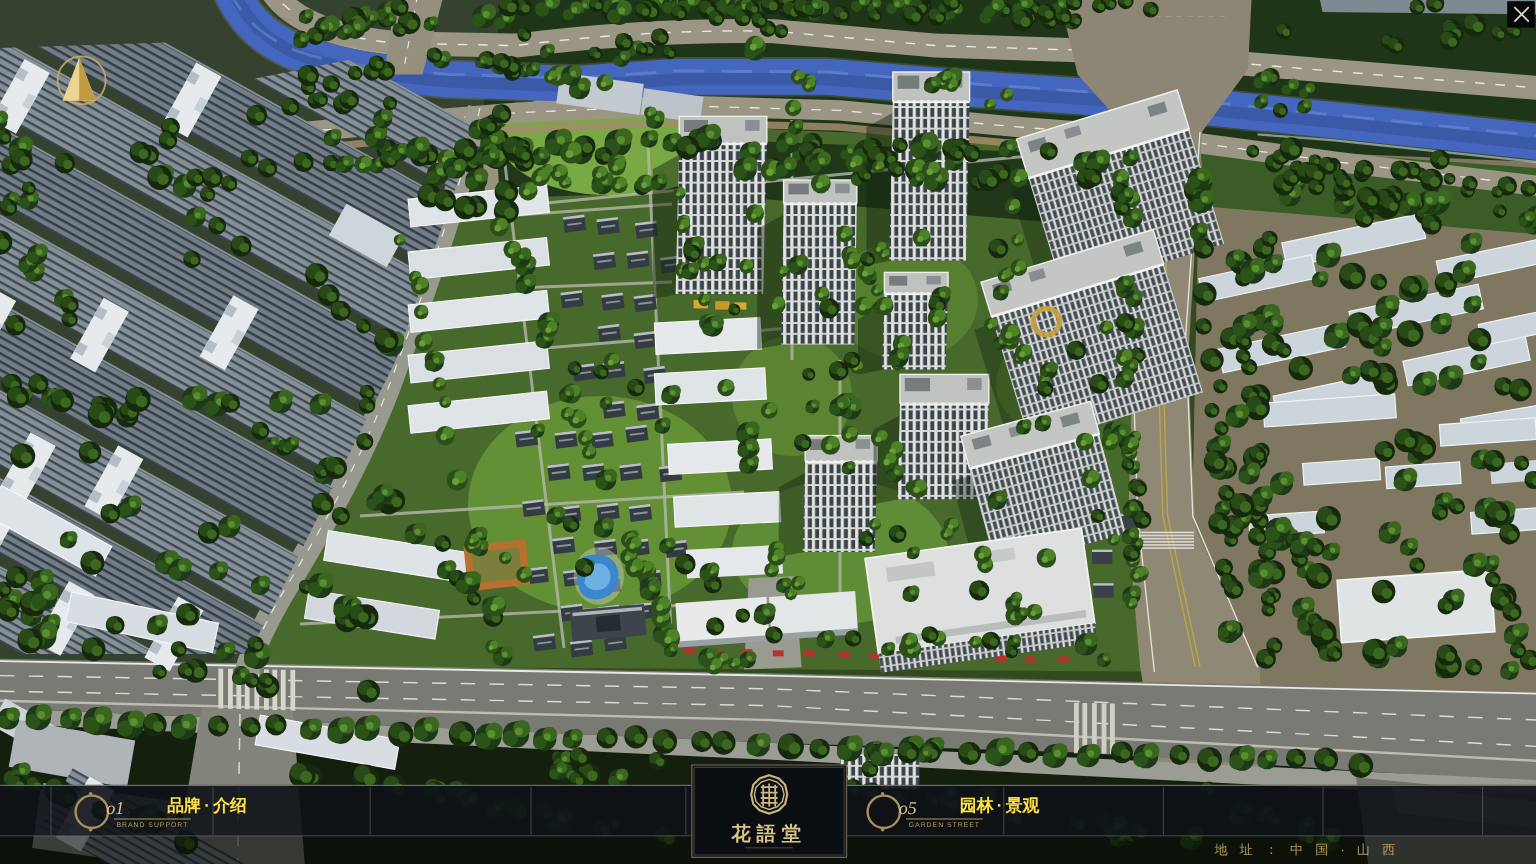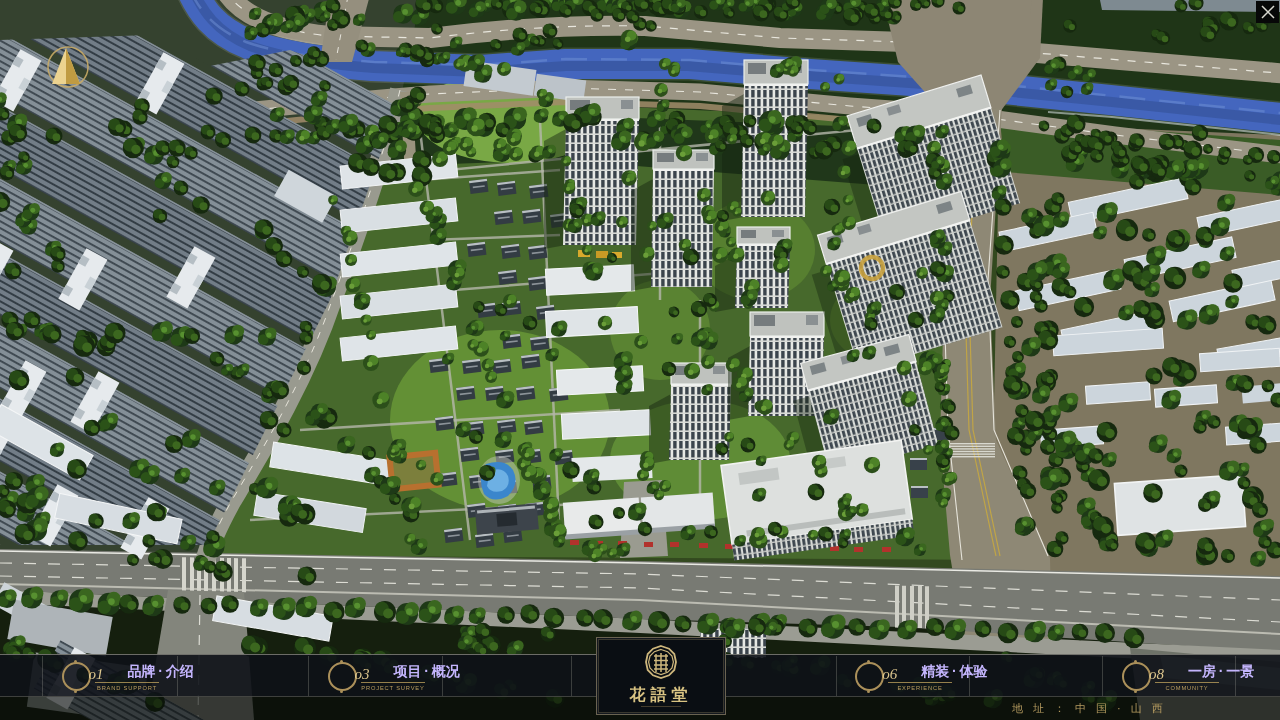--- a/index.html
+++ b/index.html
@@ -4,24 +4,24 @@
 html,body{margin:0;padding:0;background:#000;}
 #stage{position:relative;width:1280px;height:720px;overflow:hidden;font-family:"Liberation Sans",sans-serif;}
 #stage svg.scene{position:absolute;left:0;top:0;}
 .bar{position:absolute;left:0;top:654px;width:1280px;height:43px;background:rgba(13,17,23,0.9);border-top:1px solid rgba(185,183,170,0.55);border-bottom:1px solid rgba(110,110,100,0.5);box-sizing:border-box;}
 .sep{position:absolute;top:656px;width:1px;height:40px;background:rgba(175,175,165,0.28);}
 .mi{position:absolute;top:656px;height:40px;}
 .badge{position:absolute;width:25px;height:25px;border-radius:50%;border:2px solid #ab905a;top:6px;left:0;}
 .badge i{position:absolute;width:100%;text-align:center;top:2px;left:0;font:italic 15px "Liberation Serif",serif;color:#dcc68e;margin-left:20px;}
 .badge b{position:absolute;left:10px;top:-4px;width:3px;height:3px;background:#ab905a;border-radius:50%;}
 .badge em{position:absolute;left:10px;bottom:-4px;width:3px;height:3px;background:#ab905a;border-radius:50%;}
-.zh{position:absolute;left:18px;top:7px;width:90px;text-align:left;font-size:14px;font-weight:bold;color:#c4b5fd;white-space:nowrap;padding-left:48px;}
+.zh{position:absolute;left:18px;top:7px;width:90px;text-align:center;font-size:14px;font-weight:bold;color:#fde047;white-space:nowrap;padding-left:48px;}
 .ul{position:absolute;left:33px;top:26px;width:64px;height:1px;background:rgba(195,165,95,0.75);}
 .en{position:absolute;left:10px;top:29px;width:110px;text-align:center;font-size:7px;color:#bb9e60;letter-spacing:1px;white-space:nowrap;transform:scale(0.82);transform-origin:center top;}
-.logo{position:absolute;left:576px;top:637px;width:128px;height:76px;background:#0a0e13;border:1px solid #6a6352;box-shadow:inset 0 0 0 1px rgba(20,24,30,1), inset 0 0 0 2px rgba(130,120,90,.4);margin-left:20px;}
+.logo{position:absolute;left:576px;top:637px;width:128px;height:76px;background:#0a0e13;border:1px solid #6a6352;box-shadow:inset 0 0 0 1px rgba(20,24,30,1), inset 0 0 0 2px rgba(130,120,90,.4);}
 .addr{position:absolute;left:1012px;top:701px;width:260px;font-size:11px;color:#b49a5f;letter-spacing:10px;}
 </style></head><body>
 <div id="stage">
 
 <svg class="scene" width="1280" height="720" viewBox="0 0 1280 720">
 <defs>
 <pattern id="slabStripe" width="10" height="6" patternUnits="userSpaceOnUse">
  <rect width="10" height="6" fill="#848f97"></rect>
           <rect width="10" height="1.9" fill="#3d474f"></rect>
 </pattern>
@@ -1877,55 +1877,35 @@
         <i>o1</i>
         <b></b>
         <em></em>
       </div>
       <div class="zh">品牌 · 介绍</div>
       <div class="ul"></div>
       <div class="en">BRAND SUPPORT</div>
     </div>
 
 
-<div class="mi" style="left:327.5px;width:130px">
+
+
+<div class="mi" style="left:722px;width:130px">
       <div class="badge">
-        <i>o3</i>
+        <i>o5</i>
         <b></b>
         <em></em>
       </div>
-      <div class="zh">项目 · 概况</div>
+      <div class="zh">园林 · 景观</div>
       <div class="ul"></div>
-      <div class="en">PROJECT SURVEY</div>
+      <div class="en">GARDEN STREET</div>
     </div>
 
 
 
-<div class="mi" style="left:855.3px;width:130px">
-      <div class="badge">
-        <i>o6</i>
-        <b></b>
-        <em></em>
-      </div>
-      <div class="zh">精装 · 体验</div>
-      <div class="ul"></div>
-      <div class="en">EXPERIENCE</div>
-    </div>
-
-
-<div class="mi" style="left:1122px;width:130px">
-      <div class="badge">
-        <i>o8</i>
-        <b></b>
-        <em></em>
-      </div>
-      <div class="zh">一房 · 一景</div>
-      <div class="ul"></div>
-      <div class="en">COMMUNITY</div>
-    </div>
 
 <div class="logo"><svg width="128" height="76" viewBox="0 0 128 76">
         <g stroke="#cdb67c" fill="none" stroke-width="1.2">
           <polygon points="64,8 72,10.7 77.3,16 79,24 77.3,32 72,37.3 64,40 56,37.3 50.7,32 49,24 50.7,16 56,10.7" stroke-width="1.8"></polygon>
           <polygon points="64,11.5 70.6,13.7 75,18.1 76.4,24 75,29.9 70.6,34.3 64,36.5 57.4,34.3 53,29.9 51.6,24 53,18.1 57.4,13.7"></polygon>
           <path d="M57,18 h14 M57,22.5 h14 M57,27 h14 M57,31 h14 M59,16 v18 M64,15 v19 M69,16 v18" stroke-width="1.5"></path>
         </g>
         <text x="64" y="62" text-anchor="middle" font-family="Liberation Serif,serif" font-size="16" font-weight="bold" fill="#d9c383" letter-spacing="5">花語堂</text>
         <rect x="44" y="68" width="40" height="1" fill="#4a4130" opacity="0.9"></rect>
       </svg></div>

